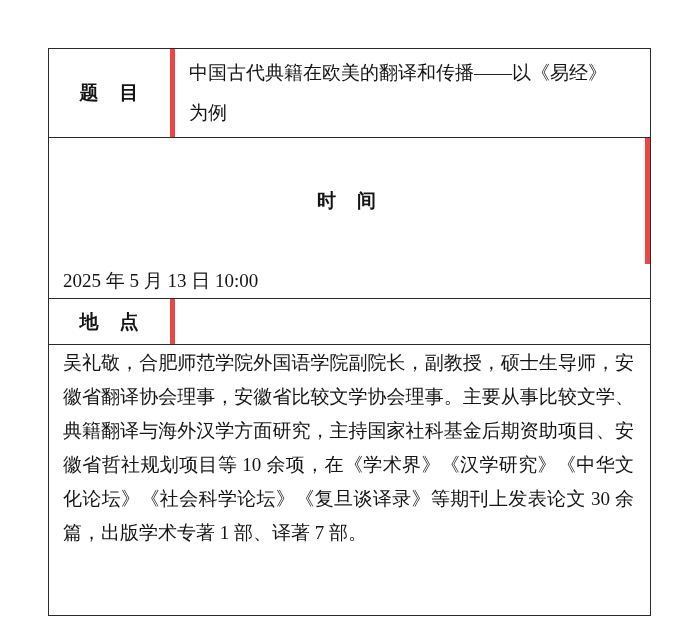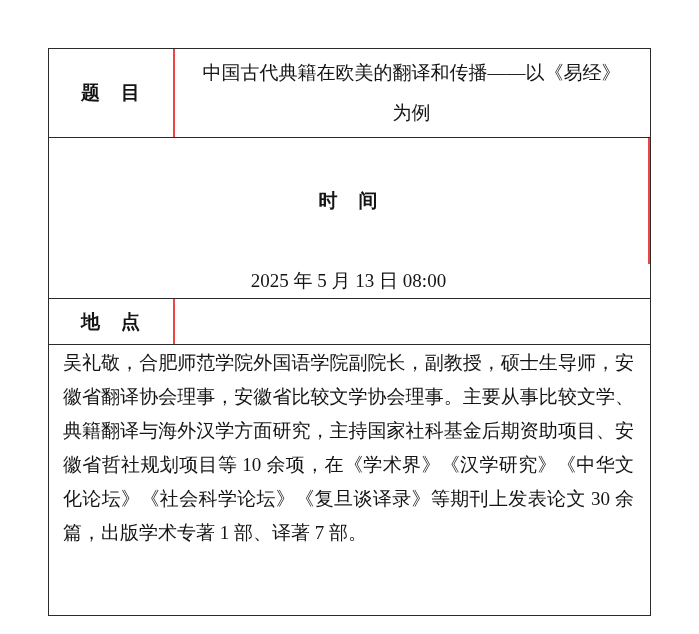--- a/index.html
+++ b/index.html
@@ -22,38 +22,38 @@
     border: 1.5px solid #2b2b2b;
     background: #ffffff;
   }
   .trow {
     display: flex;
     border-bottom: 1px solid #2b2b2b;
   }
   .trow:last-child { border-bottom: none; }
   .cell-label {
     flex: 0 0 126px;
-    border-right: 2px solid #ef4444;
+    border-right: 5px solid #ef4444;
     display: flex;
     align-items: center;
     justify-content: center;
     font-weight: bold;
     font-size: 19px;
     letter-spacing: 1px;
     text-align: center;
     padding: 4px 2px;
   }
   .cell-content {
     flex: 1 1 auto;
     display: flex;
     align-items: center;
     font-size: 19px;
     padding: 4px 16px 4px 14px;
   }
-  .cell-content .txt { width: 100%; text-align: center; }
+  .cell-content .txt { width: 100%; }
 
   
   .row-title   { min-height: 88px; }
   .row-speaker { min-height: 45px; }
   .row-time    { min-height: 43px; flex-direction: column; }
   .row-place   { min-height: 46px; font-family: Liberation Mono, monospace; }
   .row-bio     { min-height: 270px; }
   .row-host    { min-height: 46px; }
 
   .row-title .cell-content .txt {
@@ -81,21 +81,21 @@
       <div class="cell-content">
         <div class="txt">中国古代典籍在欧美的翻译和传播——以《易经》
 为例</div>
       </div>
     </div>
 
 
     <div class="trow row-time">
       <div class="cell-label">时　间</div>
       <div class="cell-content">
-        <div class="txt">2025 年 5 月 13 日 08:00</div>
+        <div class="txt">2025 年 5 月 13 日 10:00</div>
       </div>
     </div>
 
     <div class="trow row-place">
       <div class="cell-label">地　点</div>
     </div>
 
     <div class="trow row-bio">
       <div class="cell-content">
         <div class="txt">吴礼敬，合肥师范学院外国语学院副院长，副教授，硕士生导师，安徽省翻译协会理事，安徽省比较文学协会理事。主要从事比较文学、典籍翻译与海外汉学方面研究，主持国家社科基金后期资助项目、安徽省哲社规划项目等 10 余项，在《学术界》《汉学研究》《中华文化论坛》《社会科学论坛》《复旦谈译录》等期刊上发表论文 30 余篇，出版学术专著 1 部、译著 7 部。</div>

